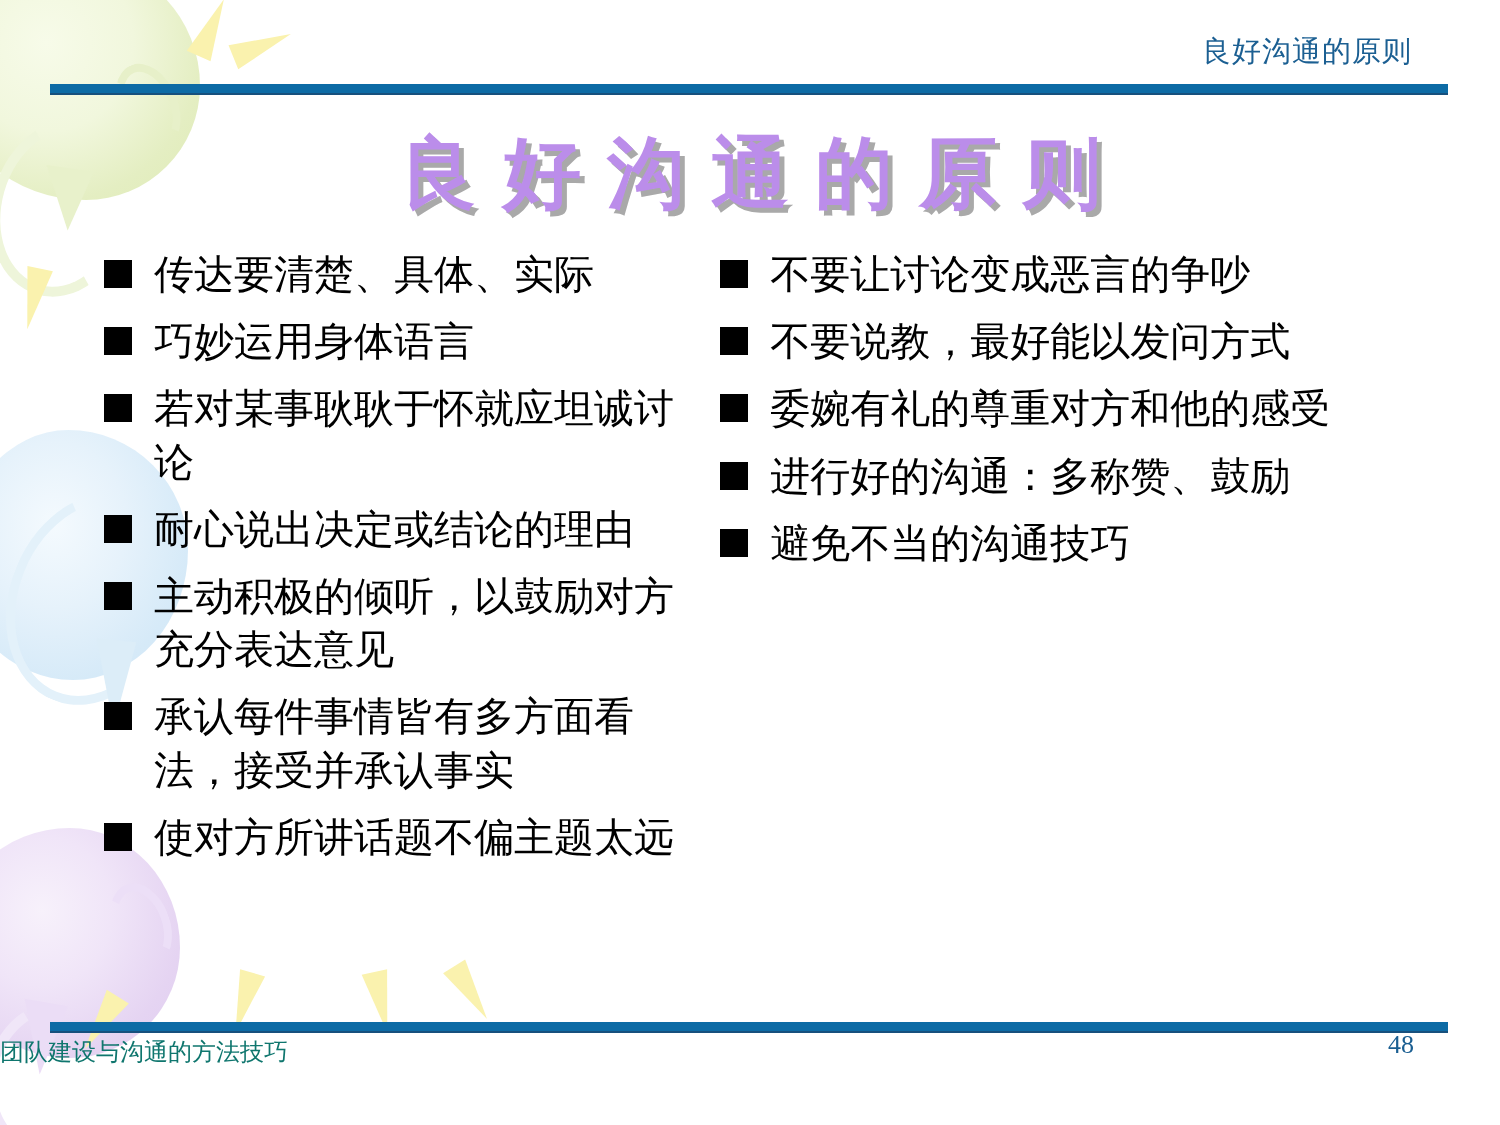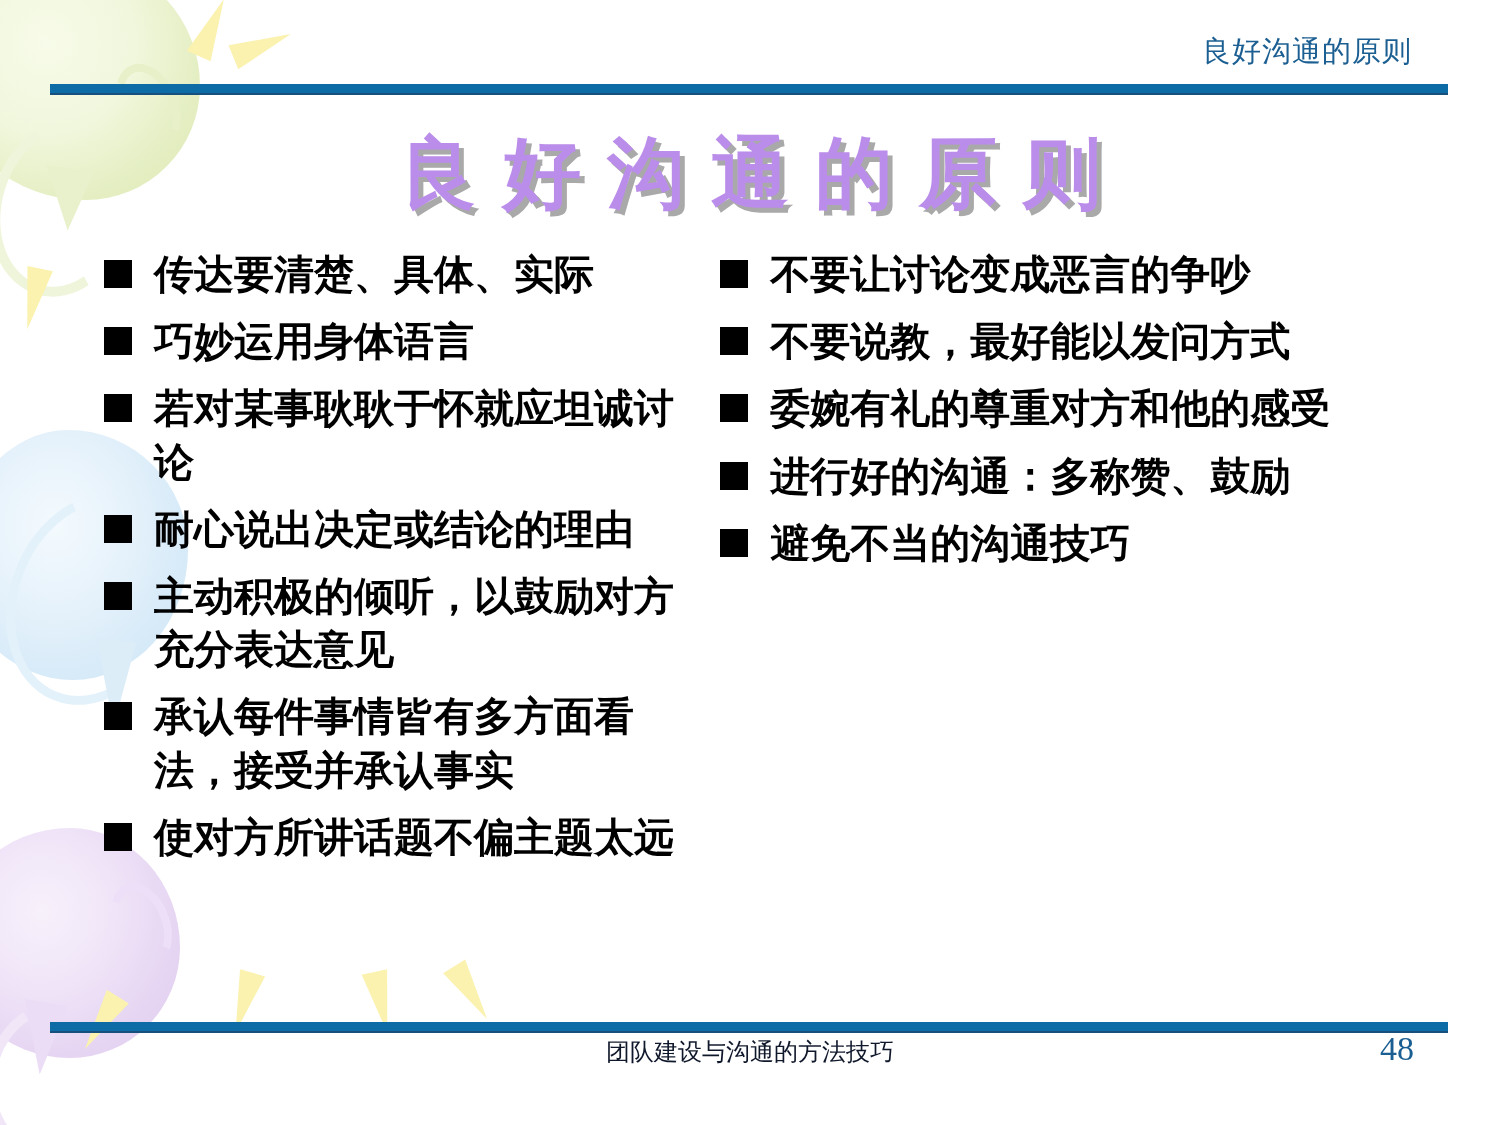--- a/index.html
+++ b/index.html
@@ -209,21 +209,20 @@
   }
 
   
   .columns {
     position: absolute;
     left: 0;
     top: 248px;
     width: 1392px;
     display: flex;
     z-index: 3;
-    font-weight: bold;
   }
   .col {
     box-sizing: border-box;
   }
   .col-left {
     width: 720px;
     padding-left: 104px;
     padding-right: 16px;
   }
   .col-right {
@@ -251,30 +250,30 @@
     color: #000000;
     letter-spacing: 0px;
   }
 
   
   .footer-text {
     position: absolute;
     left: 0;
     right: 0;
     top: 1036px;
-    text-align: center;
+    text-align: left;
     font-size: 24px;
-    color: #0f172a;
+    color: #0f766e;
     z-index: 3;
   }
   .page-number {
     position: absolute;
     right: 86px;
     top: 1030px;
-    font-size: 34px;
+    font-size: 26px;
     color: #1b5f92;
     z-index: 3;
   }
 </style>
 </head>
 <body>
 
 <div class="slide">
 
   <div class="deco-layer">

